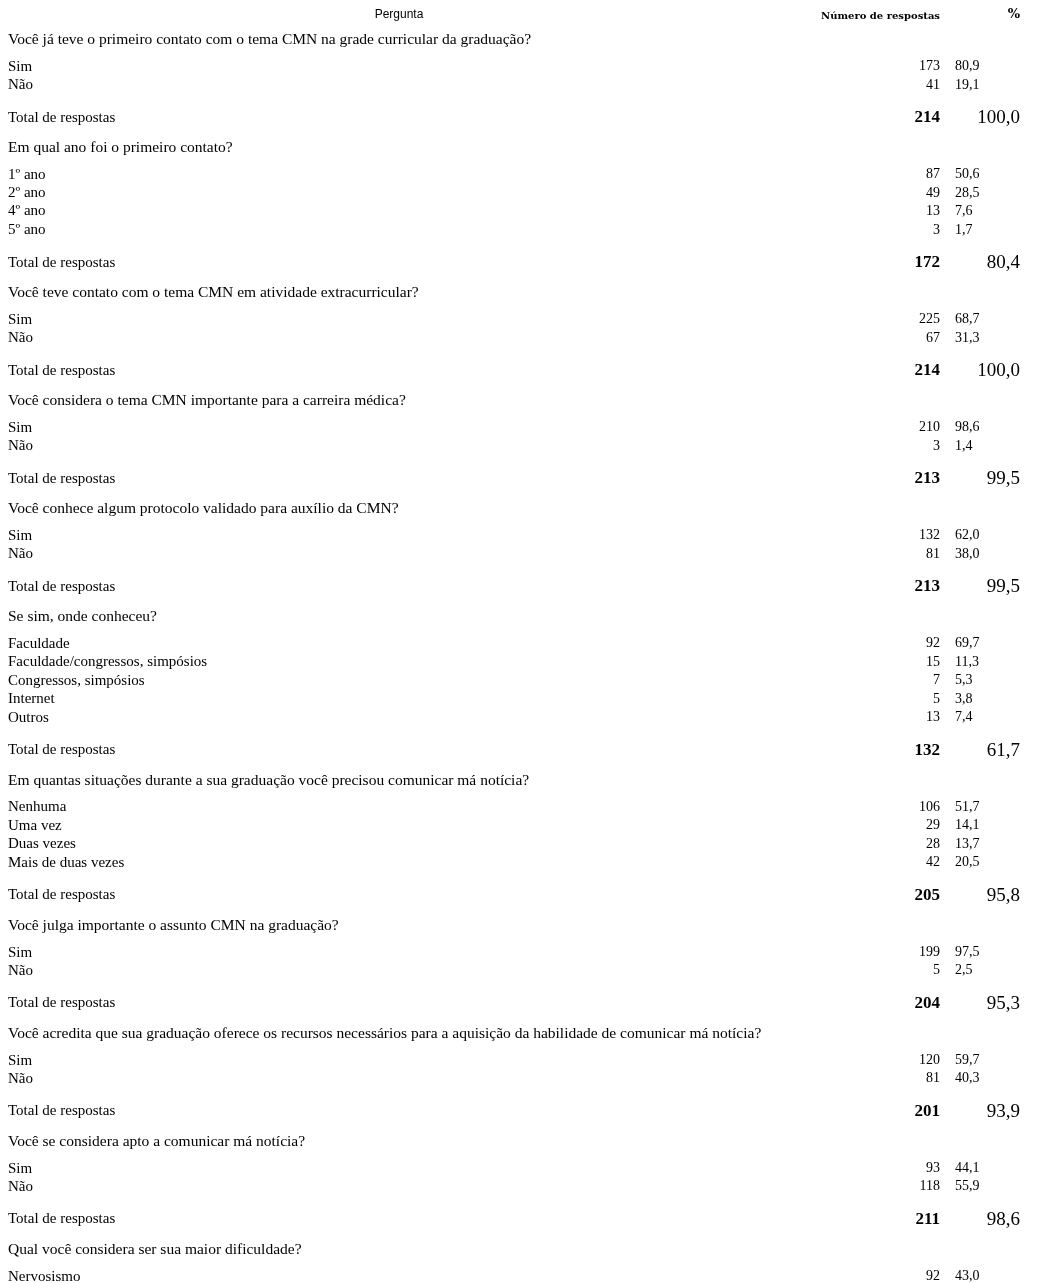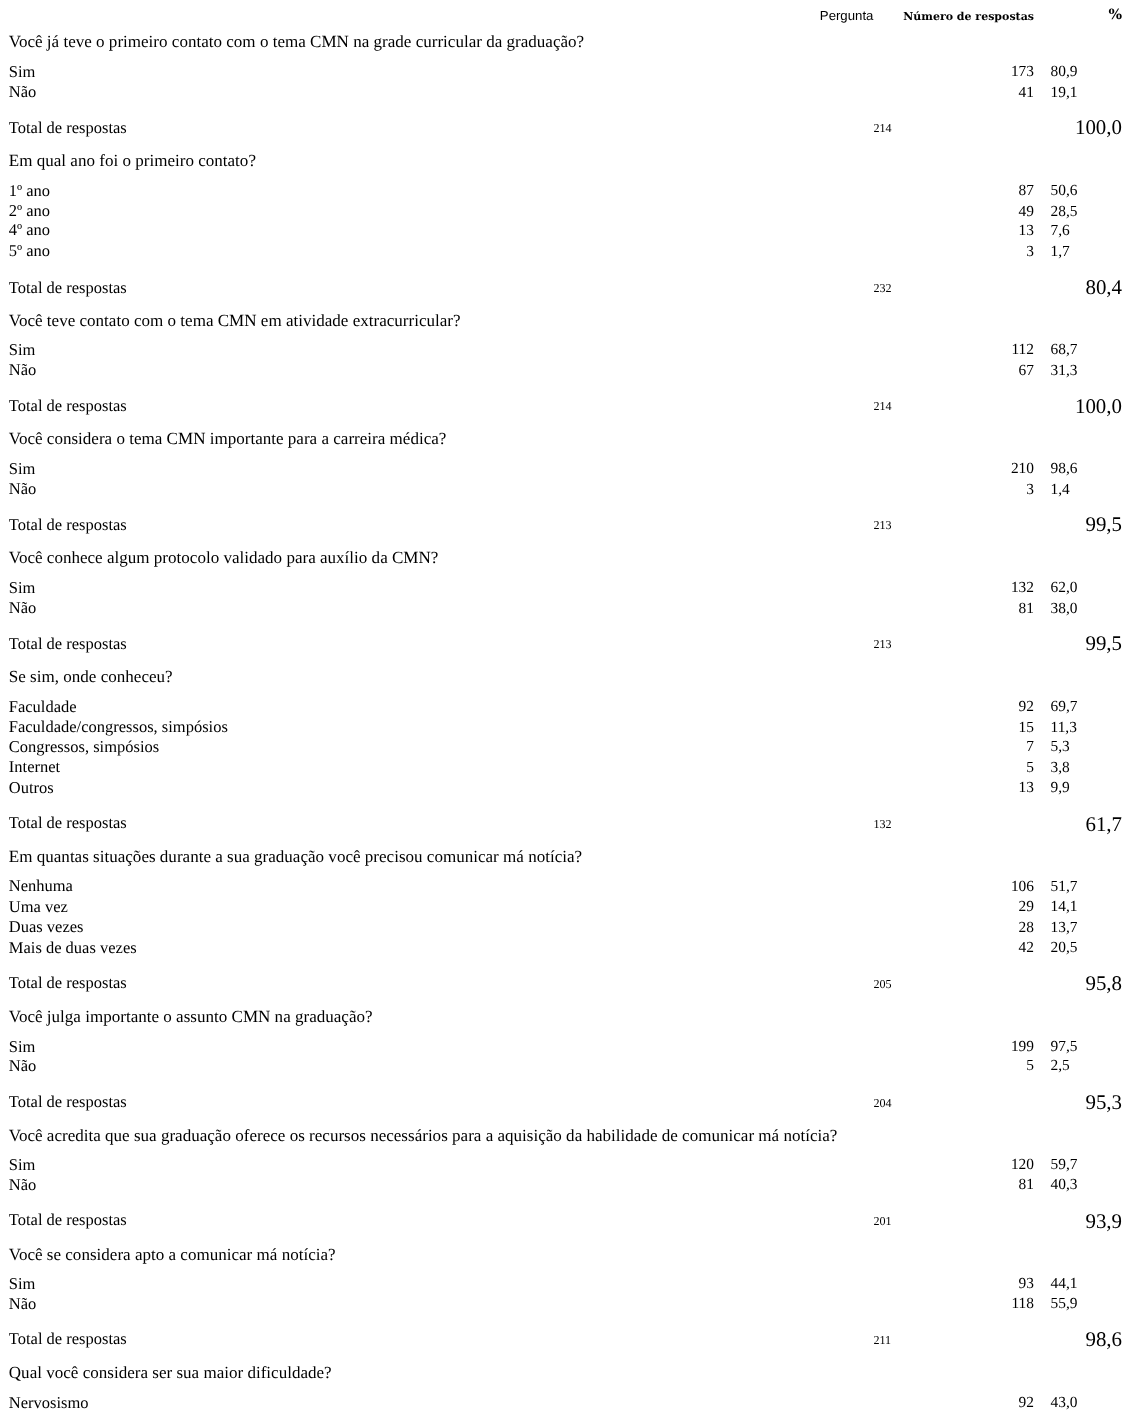--- a/index.html
+++ b/index.html
@@ -29,21 +29,21 @@
   table.survey col.c-pct   { width: 82px; }
 
   thead th {
     font-family: "DejaVu Serif", serif;
     font-size: 12.5px;
     font-weight: bold;
     padding: 0 0 7px 0;
     vertical-align: bottom;
   }
   th.h-question {
-    text-align: right;
+    text-align: center;
     font-family: "Liberation Sans", sans-serif;
     font-size: 12px;
     font-weight: normal;
     padding-left: 0;
   }
   th.h-num {
     text-align: right;
     padding-right: 14px;
     font-size: 10px;
   }
@@ -79,23 +79,24 @@
     padding-right: 16px;
     line-height: 1.18;
   }
   tr.option.first-opt td { padding-top: 4px; margin-left: 33px; }
 
   tr.total td.lbl {
     font-size: 15px;
     padding: 12px 0 1px 4px;
   }
   tr.total td.num {
-    font-size: 11px;
-    text-align: left;
+    font-size: 17px;
+    text-align: right;
     padding: 12px 14px 1px 0;
+    font-weight: bold;
   }
   tr.total td.pct {
     font-size: 19px;
     text-align: right;
     padding: 12px 16px 1px 0;
   }
 </style>
 </head>
 <body>
 
@@ -150,29 +151,29 @@
           <td class="num">13</td>
           <td class="pct">7,6</td>
         </tr>
         <tr class="option">
           <td class="lbl">5º ano</td>
           <td class="num">3</td>
           <td class="pct">1,7</td>
         </tr>
         <tr class="total">
           <td class="lbl">Total de respostas</td>
-          <td class="num">232</td>
+          <td class="num">172</td>
           <td class="pct">80,4</td>
         </tr>
         <tr class="question">
           <td colspan="3">Você teve contato com o tema CMN em atividade extracurricular?</td>
         </tr>
         <tr class="option first-opt">
           <td class="lbl">Sim</td>
-          <td class="num">112</td>
+          <td class="num">225</td>
           <td class="pct">68,7</td>
         </tr>
         <tr class="option">
           <td class="lbl">Não</td>
           <td class="num">67</td>
           <td class="pct">31,3</td>
         </tr>
         <tr class="total">
           <td class="lbl">Total de respostas</td>
           <td class="num">214</td>
@@ -233,21 +234,21 @@
           <td class="pct">5,3</td>
         </tr>
         <tr class="option">
           <td class="lbl">Internet</td>
           <td class="num">5</td>
           <td class="pct">3,8</td>
         </tr>
         <tr class="option">
           <td class="lbl">Outros</td>
           <td class="num">13</td>
-          <td class="pct">9,9</td>
+          <td class="pct">7,4</td>
         </tr>
         <tr class="total">
           <td class="lbl">Total de respostas</td>
           <td class="num">132</td>
           <td class="pct">61,7</td>
         </tr>
         <tr class="question">
           <td colspan="3">Em quantas situações durante a sua graduação você precisou comunicar má notícia?</td>
         </tr>
         <tr class="option first-opt">

